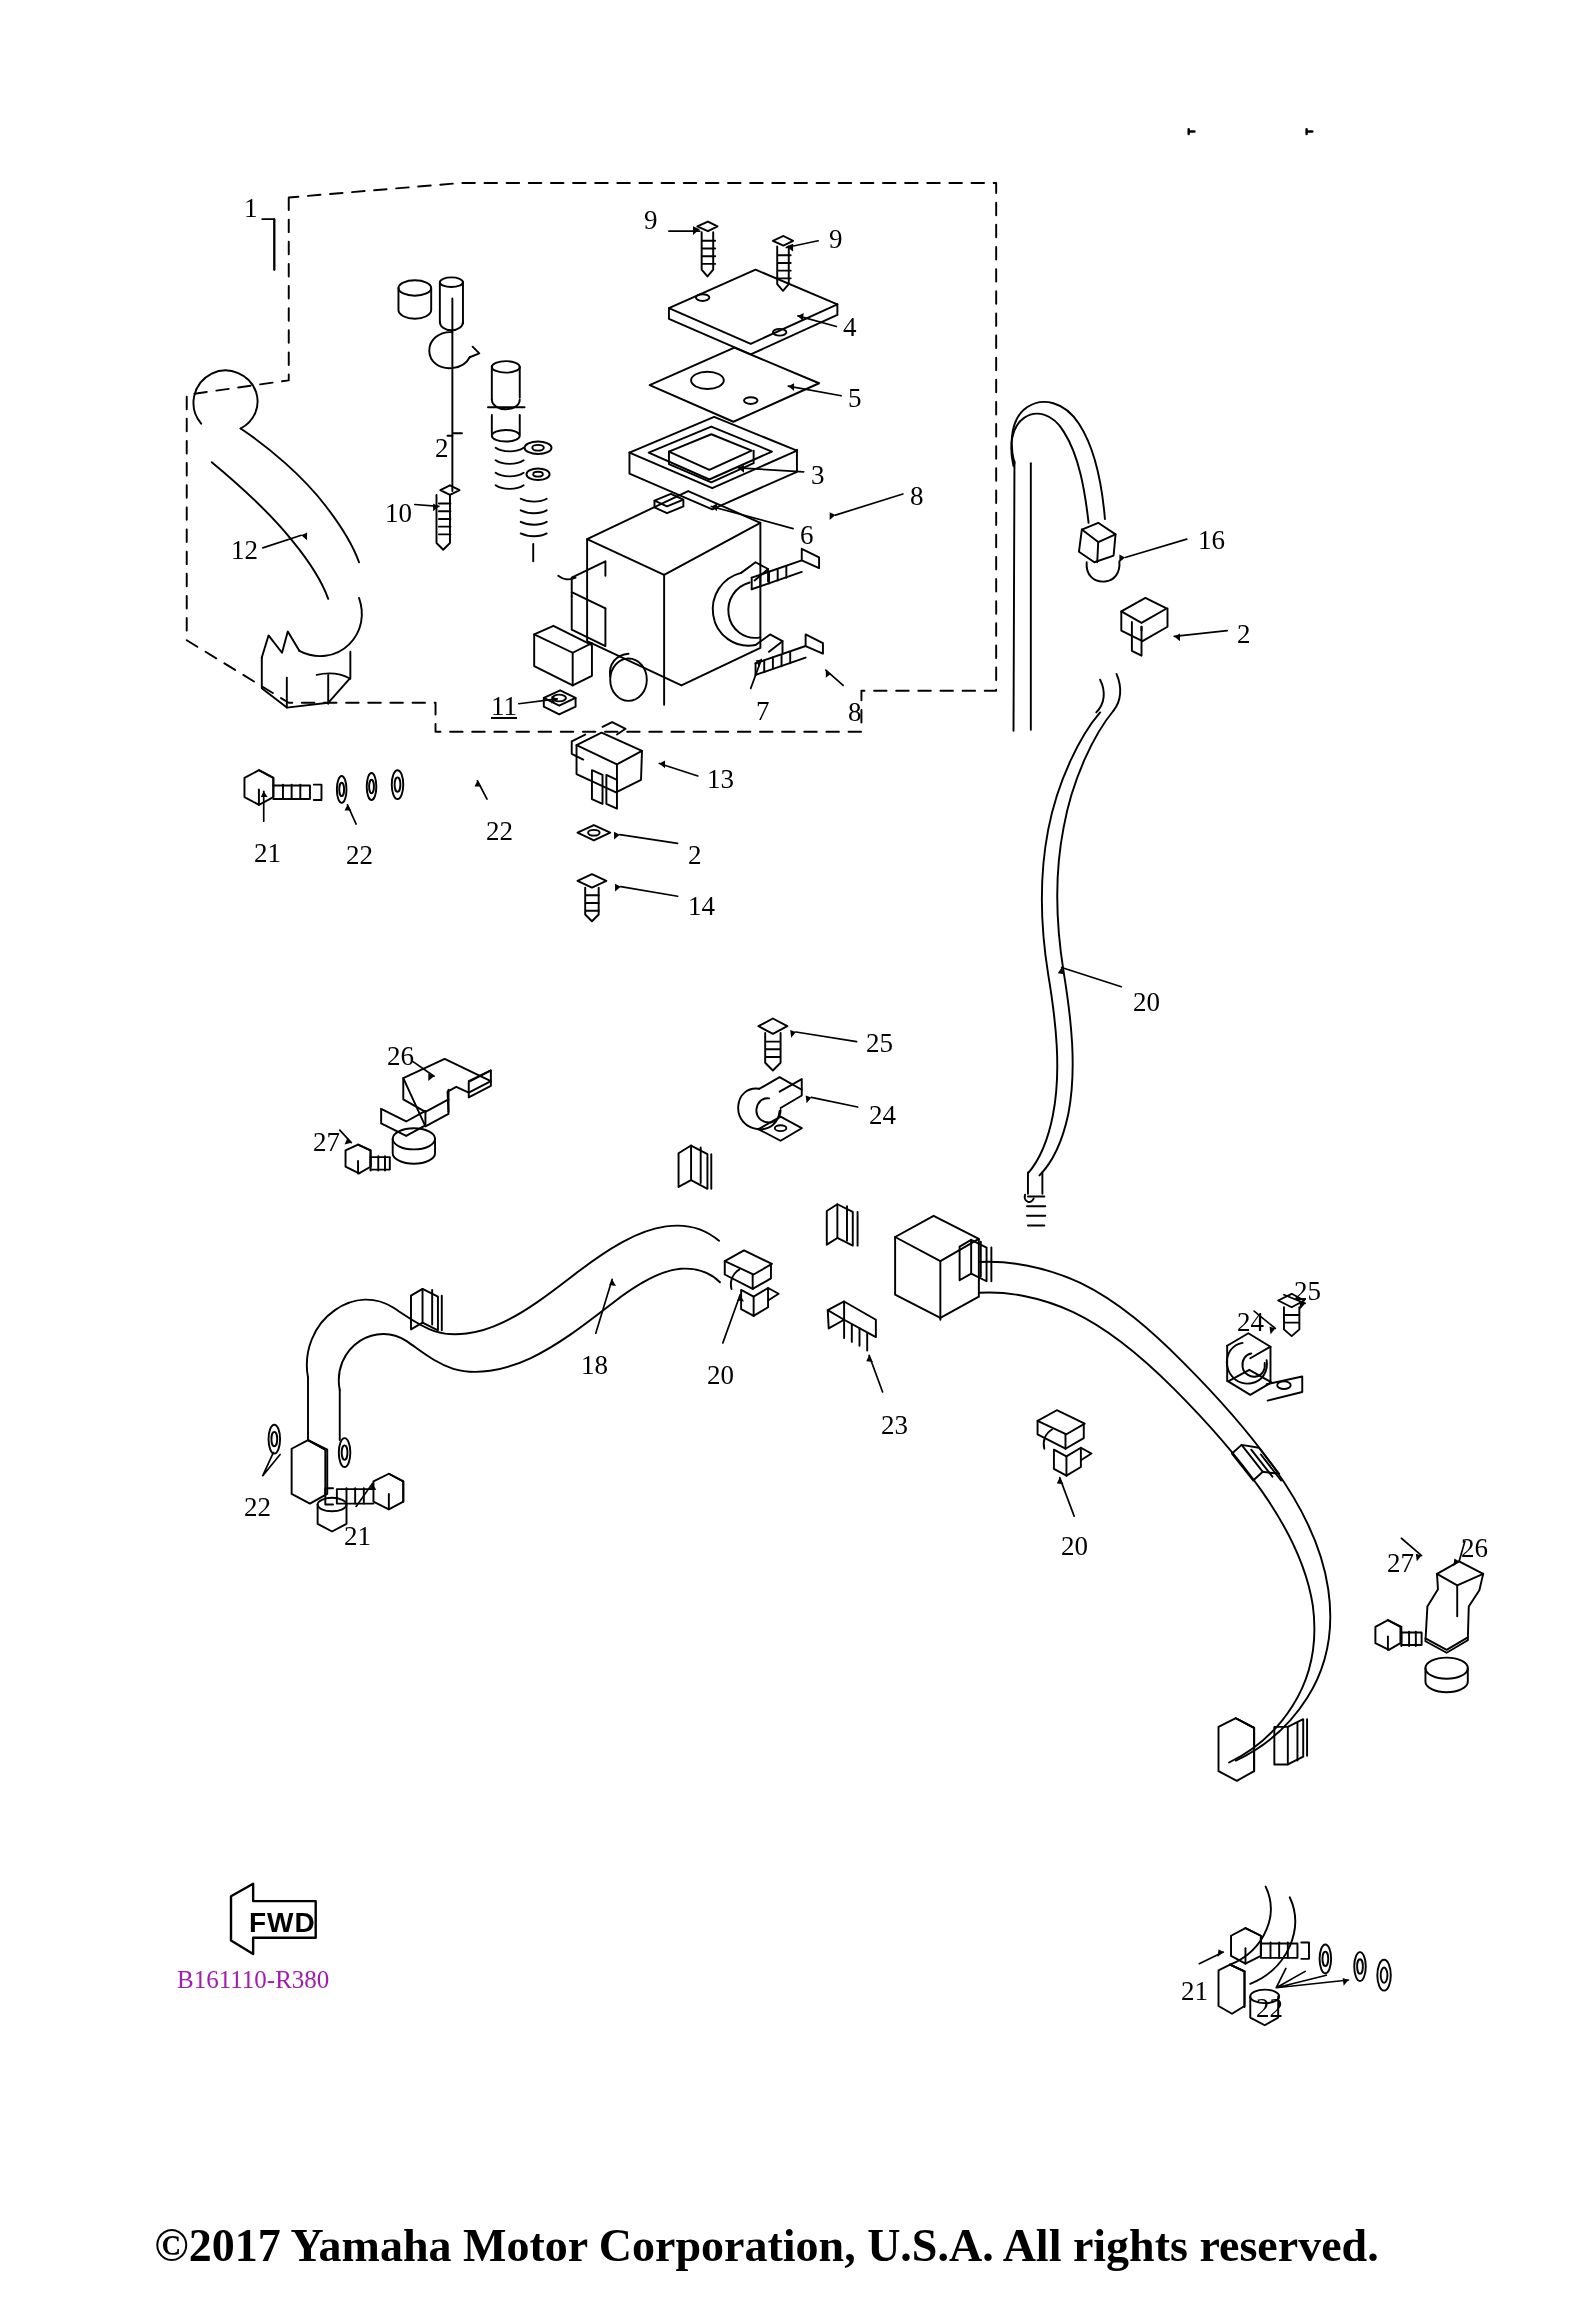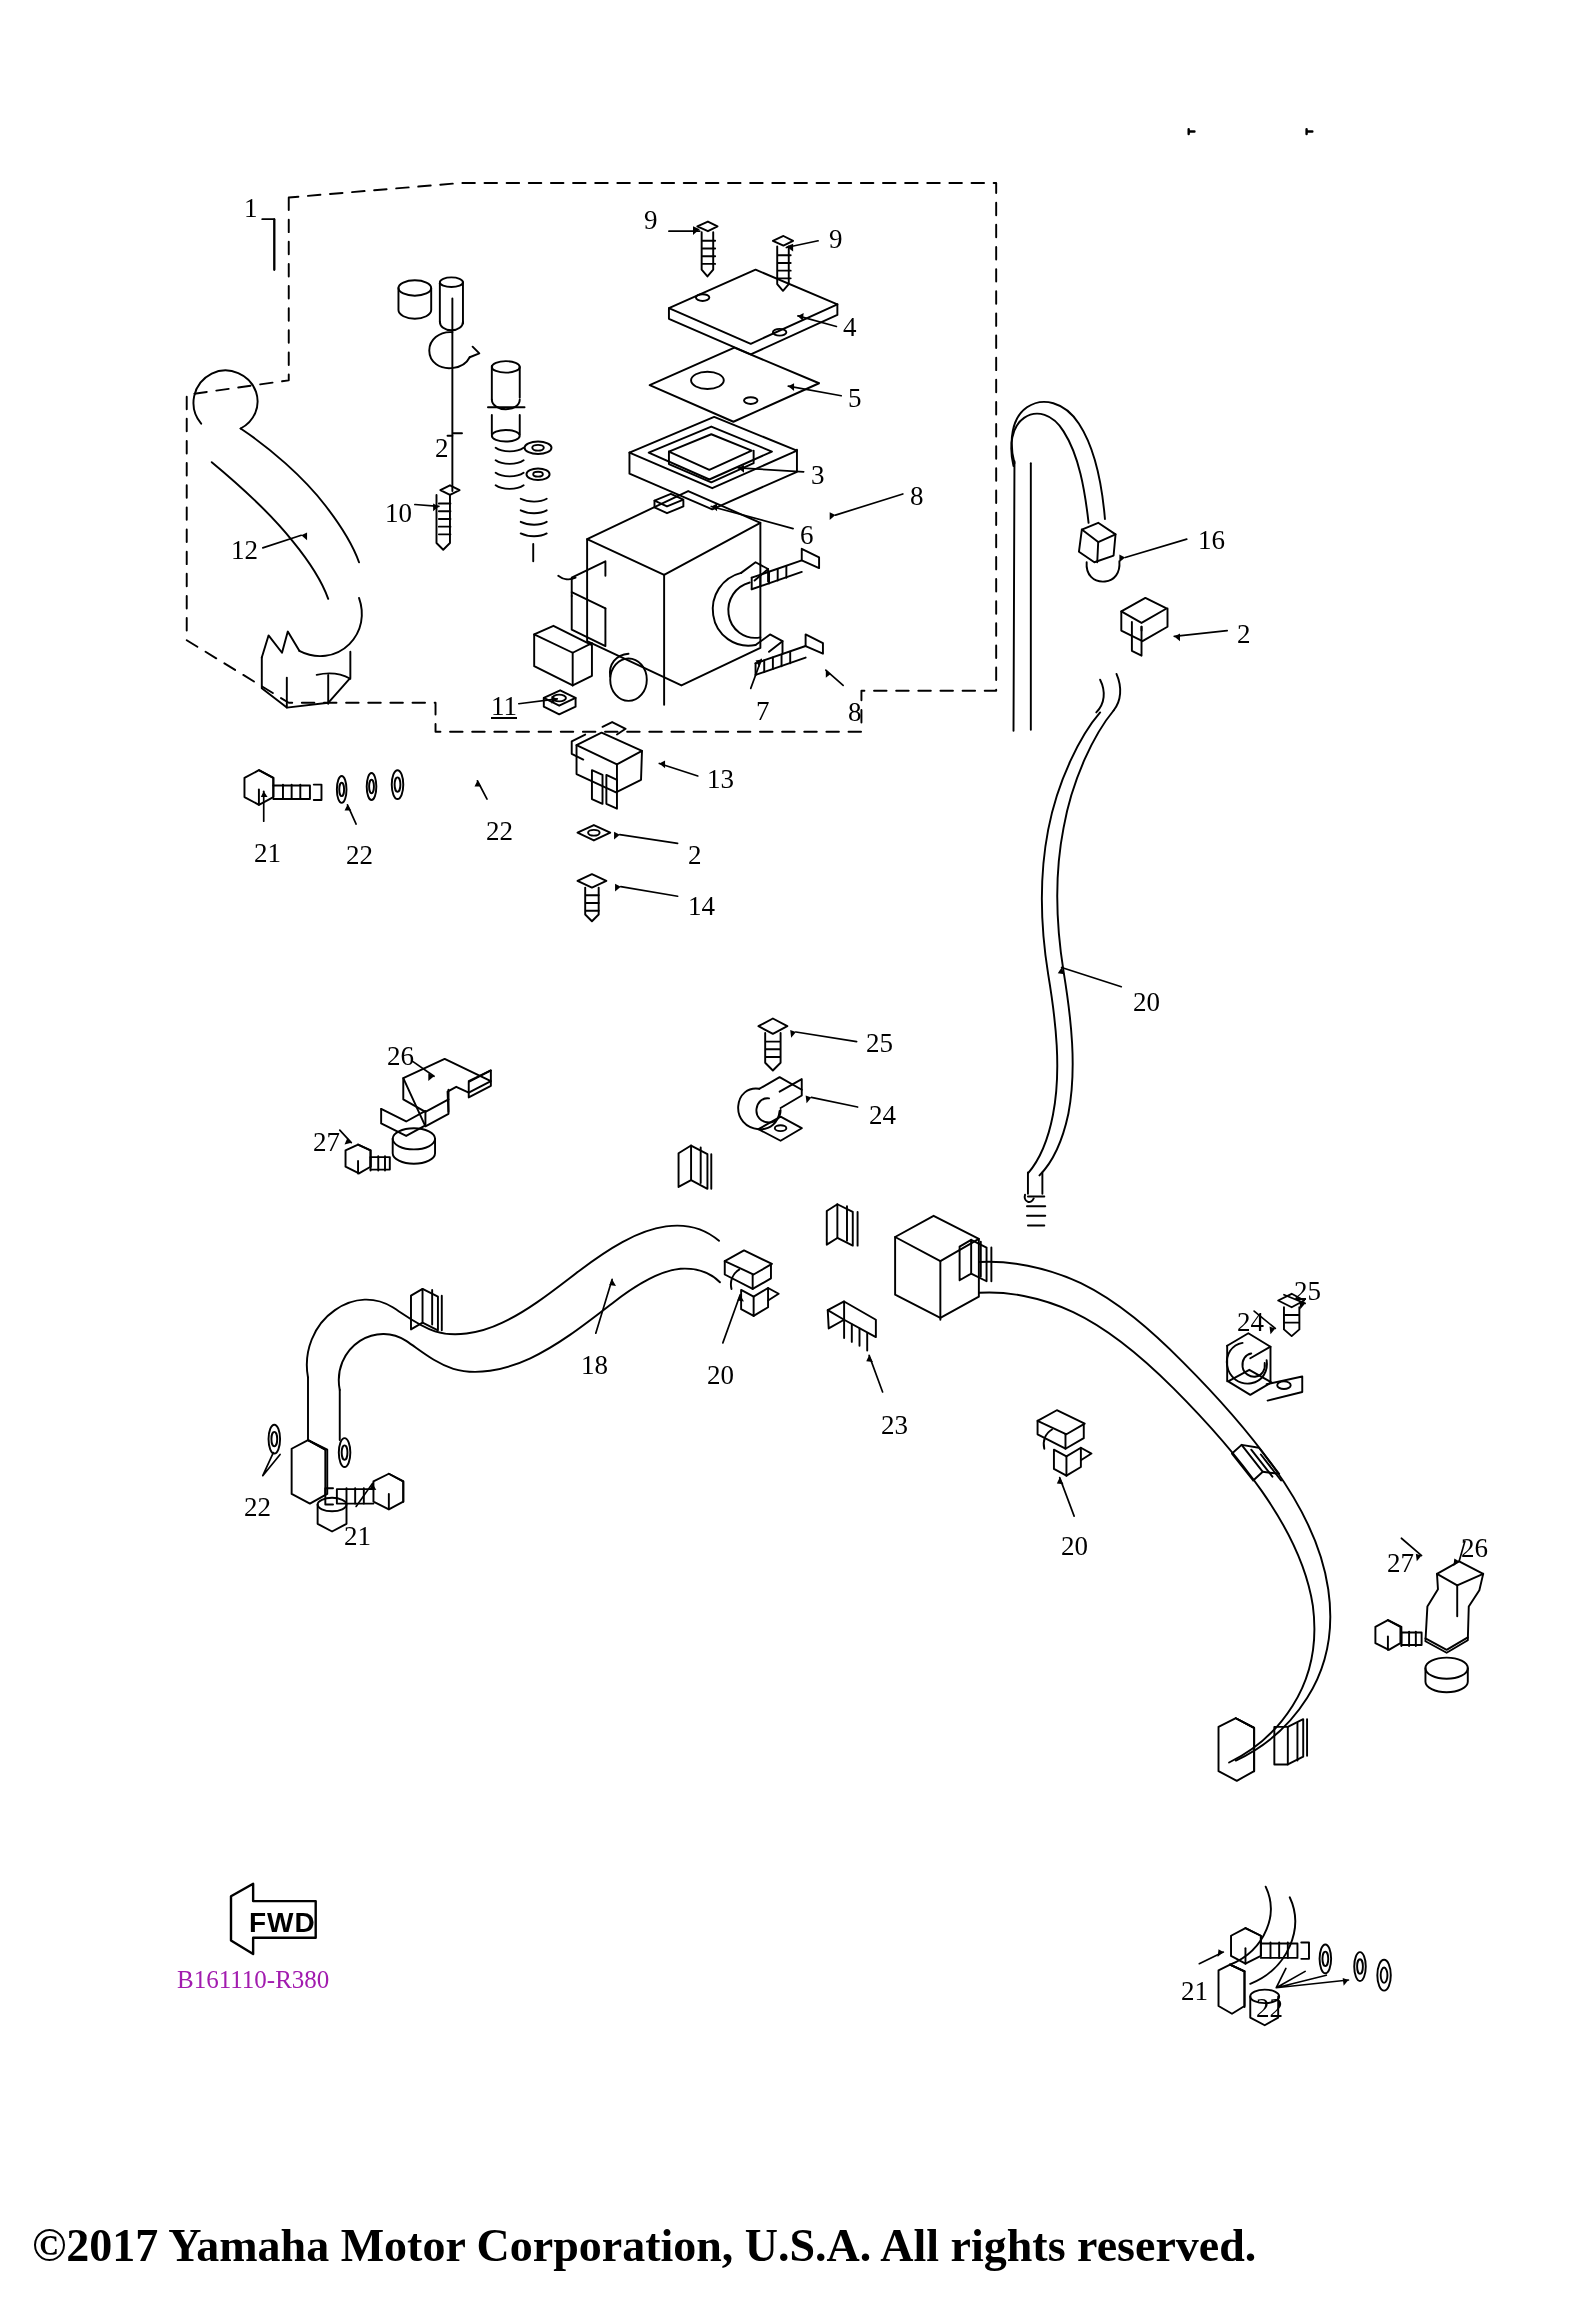--- a/index.html
+++ b/index.html
@@ -50,27 +50,26 @@
     font-size: 28px;
     letter-spacing: 1px;
     color: #000000;
     margin-left: 8px;
   }
   #copyright {
     position: absolute;
     left: 0;
     top: 2219px;
     width: 1533px;
-    text-align: left;
+    text-align: center;
     font-family: "Liberation Serif", serif;
     font-size: 46px;
     font-weight: bold;
     color: #000000;
     white-space: nowrap;
-    margin-left: 32px;
   }
 </style>
 </head>
 <body>
 
 <div id="page">
 
   <svg id="diagram-svg" viewBox="0 0 3306 4818">
     <g fill="none" stroke="#000000" stroke-width="4" stroke-linecap="round" stroke-linejoin="round">
 

